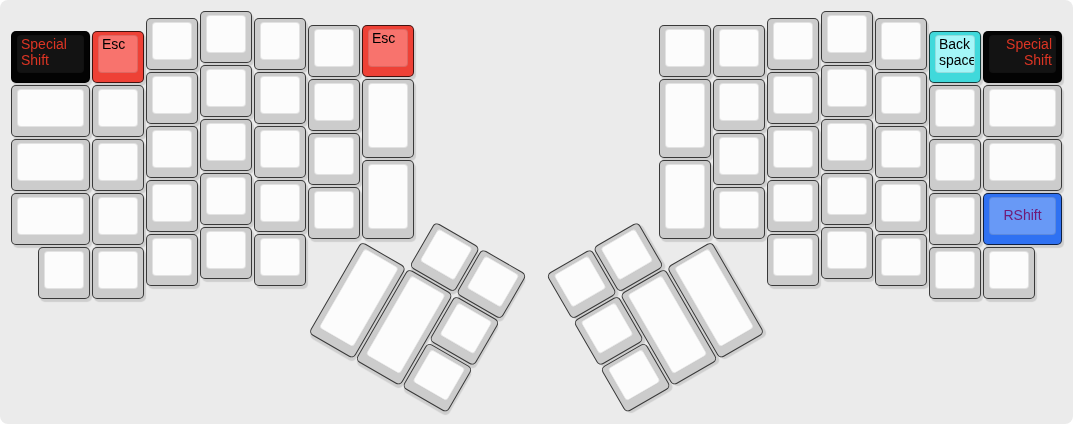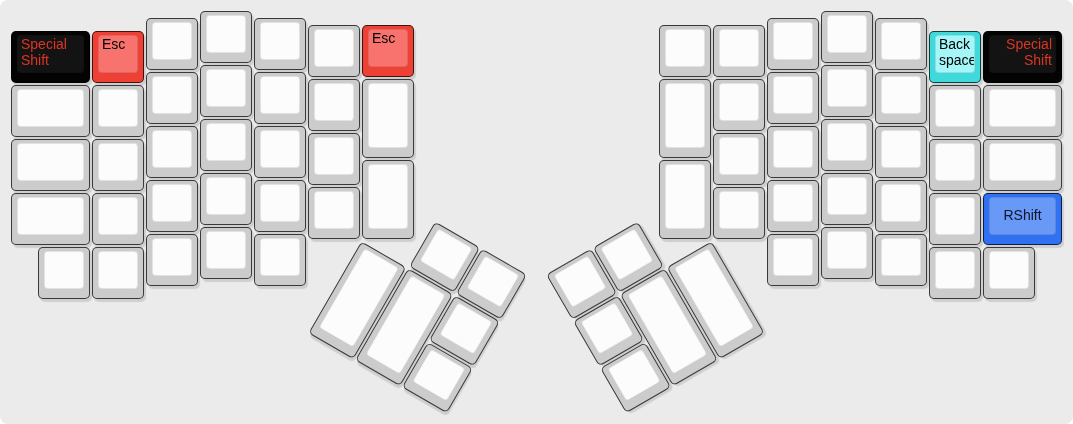--- a/index.html
+++ b/index.html
@@ -222,21 +222,21 @@
       <div class="key" style="left: 811px; top: 163px; width: 52px; height: 52px; background: rgb(204, 204, 204);">
         <div class="key-top al-tl" style="background: rgb(252, 252, 252); color: rgb(17, 17, 17);"></div>
       </div>
       <div class="key" style="left: 865px; top: 169.75px; width: 52px; height: 52px; background: rgb(204, 204, 204);">
         <div class="key-top al-tl" style="background: rgb(252, 252, 252); color: rgb(17, 17, 17);"></div>
       </div>
       <div class="key" style="left: 919px; top: 183.25px; width: 52px; height: 52px; background: rgb(204, 204, 204);">
         <div class="key-top al-tl" style="background: rgb(252, 252, 252); color: rgb(17, 17, 17);"></div>
       </div>
       <div class="key" style="left: 973px; top: 183.25px; width: 79px; height: 52px; background: rgb(47, 113, 242);">
-        <div class="key-top al-c" style="background: rgb(104, 153, 246); color: #0f172a;">
+        <div class="key-top al-c" style="background: rgb(104, 153, 246); color: #701a75;">
           <span>RShift</span>
         </div>
       </div>
       <div class="key" style="left: 757px; top: 223.75px; width: 52px; height: 52px; background: rgb(204, 204, 204);">
         <div class="key-top al-tl" style="background: rgb(252, 252, 252); color: rgb(17, 17, 17);"></div>
       </div>
       <div class="key" style="left: 811px; top: 217px; width: 52px; height: 52px; background: rgb(204, 204, 204);">
         <div class="key-top al-tl" style="background: rgb(252, 252, 252); color: rgb(17, 17, 17);"></div>
       </div>
       <div class="key" style="left: 865px; top: 223.75px; width: 52px; height: 52px; background: rgb(204, 204, 204);">

